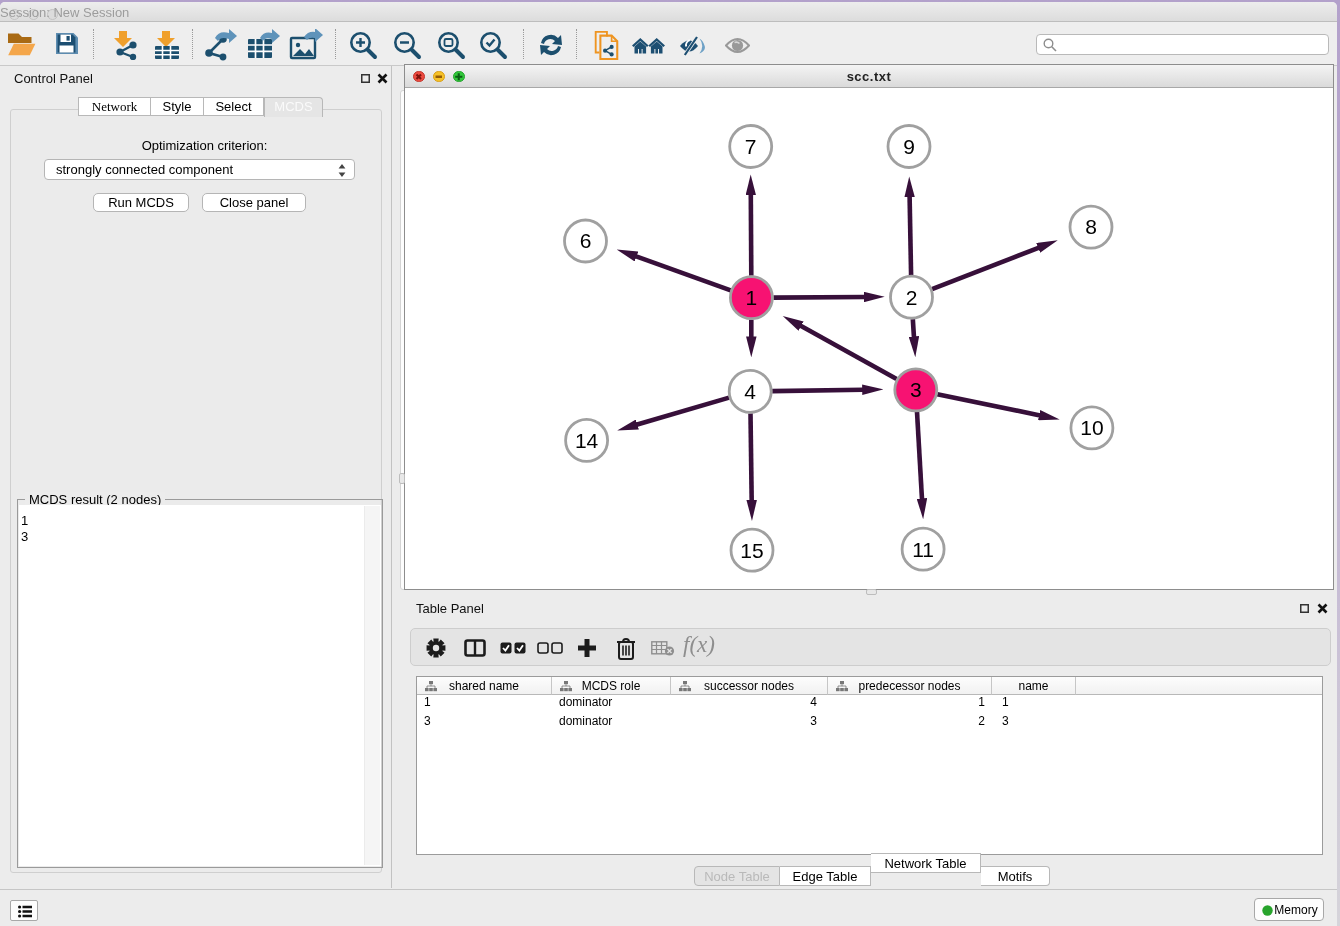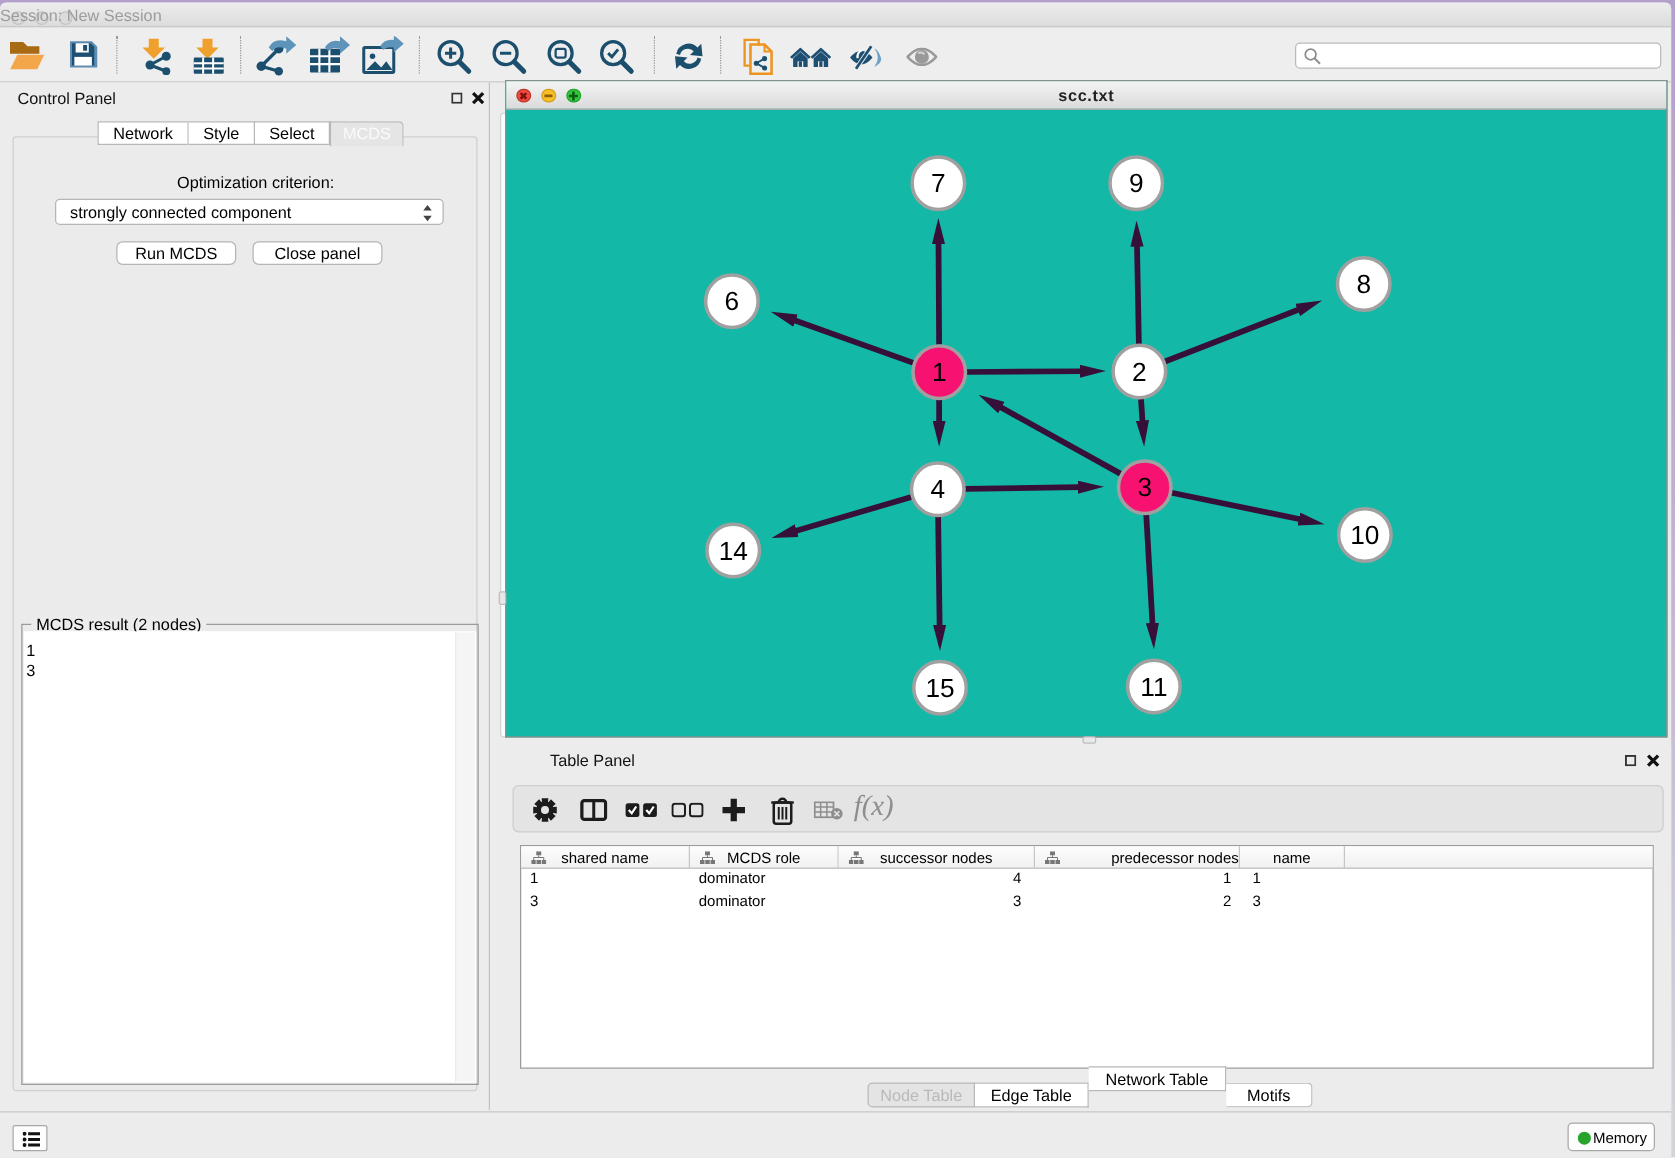--- a/index.html
+++ b/index.html
@@ -15,27 +15,27 @@
 .sep { position:absolute; top:7px; height:30px; width:0; border-left:1px dotted #9a9a9a; }
 .tbi { position:absolute; top:29px; }
 #searchbox { position:absolute; left:1036px; top:12px; width:293px; height:21px; background:#fff; border:1px solid #b9b9b9; border-radius:4px; }
 
 #cp { position:absolute; left:0; top:64px; width:392px; height:822px; background:#ececec; border-right:1px solid #c2c2c2; }
 #cp-title { position:absolute; left:14px; top:5px; font-size:13px; color:#111; }
 #cp-content { position:absolute; left:10px; top:43px; width:372px; height:764px; border:1px solid #cfcfcf; border-radius:3px; background:#ebebeb; }
 .tab { position:absolute; top:31px; height:19px; background:#fff; border:1px solid #b8b8b8; font-size:13px; text-align:center; line-height:18px; color:#000; }
 
 #graph { filter: blur(0px); }
-#nw { position:absolute; left:404px; top:62px; width:930px; height:526px; background:#14b8a6; border:1px solid #8d8d8d; }
+#nw { position:absolute; left:404px; top:62px; width:930px; height:526px; background:#ffffff; border:1px solid #8d8d8d; }
 #nw-tb { position:absolute; left:0; top:0; width:100%; height:23px; background:linear-gradient(180deg,#f4f4f4,#dadada); border-bottom:1px solid #a8a8a8; }
 .wl { position:absolute; top:5.5px; width:11.5px; height:11.5px; border-radius:50%; text-align:center; line-height:8px; }
 #nw-title { position:absolute; top:4px; left:0; width:100%; text-align:center; font-size:13px; font-weight:bold; color:#222; letter-spacing:0.5px; }
 
 #tp { position:absolute; left:404px; top:595px; width:936px; height:291px; background:#ececec; }
-#tp-title { position:absolute; left:12px; top:4px; font-size:13px; color:#111;margin-left:24px; }
+#tp-title { position:absolute; left:12px; top:4px; font-size:13px; color:#111; }
 #tp-toolbar { position:absolute; left:6px; top:31px; width:921px; height:38px; background:#e4e4e4; border:1px solid #cdcdcd; border-radius:5px; }
 #tbl { position:absolute; left:12px; top:79px; width:907px; height:179px; background:#fff; border:1px solid #9b9b9b; }
 .hcell { position:absolute; top:0; height:18px; background:linear-gradient(180deg,#fdfdfd,#f1f1f1); border-right:1px solid #c6c6c6; border-bottom:1px solid #b8b8b8; font-size:12px; text-align:center; line-height:18px; color:#000; }
 .dcell { position:absolute; font-size:12px; color:#000; }
 .btab { position:absolute; top:0; height:20px; background:#fff; border:1px solid #b8b8b8; font-size:13px; text-align:center; line-height:19px; }
 
 #statusbar { position:absolute; left:0; top:887px; width:100%; height:35px; background:#ececec; border-top:1px solid #c6c6c6; }
 </style>
 </head>
 <body>
@@ -180,21 +180,21 @@
   <div id="cp">
     <div id="cp-title">Control Panel</div>
     <svg style="position:absolute; left:361px; top:8px;" width="9" height="9" viewBox="0 0 9 9">
         <rect x="0.75" y="0.75" width="7.5" height="7.5" fill="none" stroke="#333" stroke-width="1.5"></rect>
       </svg>
     <svg style="position:absolute; left:377px; top:7px;" width="11" height="11" viewBox="0 0 11 11">
         <path d="M1.5 1.5 L9.5 9.5 M9.5 1.5 L1.5 9.5" stroke="#111" stroke-width="2.6"></path>
       </svg>
     <div id="cp-content"></div>
     <div style="position:absolute; left:400px; top:24px; width:7px; height:500px; background:#fdfdfd; border:1px solid #d4d4d4; border-radius:3px;"></div>
-    <div class="tab" style="left:78px; width:73px;">Network</div>
+    <div class="tab" style="left:78px; width:73px;font-family:Liberation Serif, serif;">Network</div>
     <div class="tab" style="left:151px; width:53px; border-left:none;">Style</div>
     <div class="tab" style="left:204px; width:60px; border-left:none;">Select</div>
     <div class="tab" style="left:264px; width:59px; background:#e5e5e5; color:#fafafa; border-bottom:none; border-radius:0 4px 0 0; height:20px;">MCDS</div>
     <div style="position:absolute; left:9px; top:72px; width:100%; text-align:center; font-size:13px;">Optimization criterion:</div>
     <div id="dropdown" style="position:absolute; left:44px; top:93px; width:311px; height:21px; background:#fff; border:1px solid #b5b5b5; border-radius:4px; font-size:13px; line-height:20px;">
       <span style="padding-left:11px;">strongly connected component</span>
       <svg style="position:absolute; right:8px; top:4px;" width="8" height="13" viewBox="0 0 8 13">
           <path d="M4 0 L7.4 4.4 H0.6 z M4 13 L7.4 8.6 H0.6 z" fill="#444"></path>
         </svg>
     </div>
@@ -335,21 +335,21 @@
             <rect x="8.4" y="7" width="3.6" height="3.2" fill="#777"></rect>
             <path d="M6 3.2 v2 M2 7 v-2 h8 v2" stroke="#777" stroke-width="0.8" fill="none"></path>
           </svg>MCDS role</div>
       <div class="hcell" style="left:254px; width:157px;"><svg class="hico" style="position:absolute; left:8px; top:4px;" width="12" height="11" viewBox="0 0 12 11">
             <rect x="4" y="0" width="4" height="3.2" fill="#777"></rect>
             <rect x="0" y="7" width="3.6" height="3.2" fill="#777"></rect>
             <rect x="4.2" y="7" width="3.6" height="3.2" fill="#777"></rect>
             <rect x="8.4" y="7" width="3.6" height="3.2" fill="#777"></rect>
             <path d="M6 3.2 v2 M2 7 v-2 h8 v2" stroke="#777" stroke-width="0.8" fill="none"></path>
           </svg>successor nodes</div>
-      <div class="hcell" style="left:411px; width:164px;text-align:right;"><svg class="hico" style="position:absolute; left:8px; top:4px;" width="12" height="11" viewBox="0 0 12 11">
+      <div class="hcell" style="left:411px; width:164px;"><svg class="hico" style="position:absolute; left:8px; top:4px;" width="12" height="11" viewBox="0 0 12 11">
             <rect x="4" y="0" width="4" height="3.2" fill="#777"></rect>
             <rect x="0" y="7" width="3.6" height="3.2" fill="#777"></rect>
             <rect x="4.2" y="7" width="3.6" height="3.2" fill="#777"></rect>
             <rect x="8.4" y="7" width="3.6" height="3.2" fill="#777"></rect>
             <path d="M6 3.2 v2 M2 7 v-2 h8 v2" stroke="#777" stroke-width="0.8" fill="none"></path>
           </svg>predecessor nodes</div>
       <div class="hcell" style="left:575px; width:84px;">name</div>
       <div class="hcell" style="left:659px; width:246px; border-right:none;"></div>
       <div class="dcell" style="left:7px; top:18px;">1</div>
       <div class="dcell" style="left:142px; top:18px;">dominator</div>

